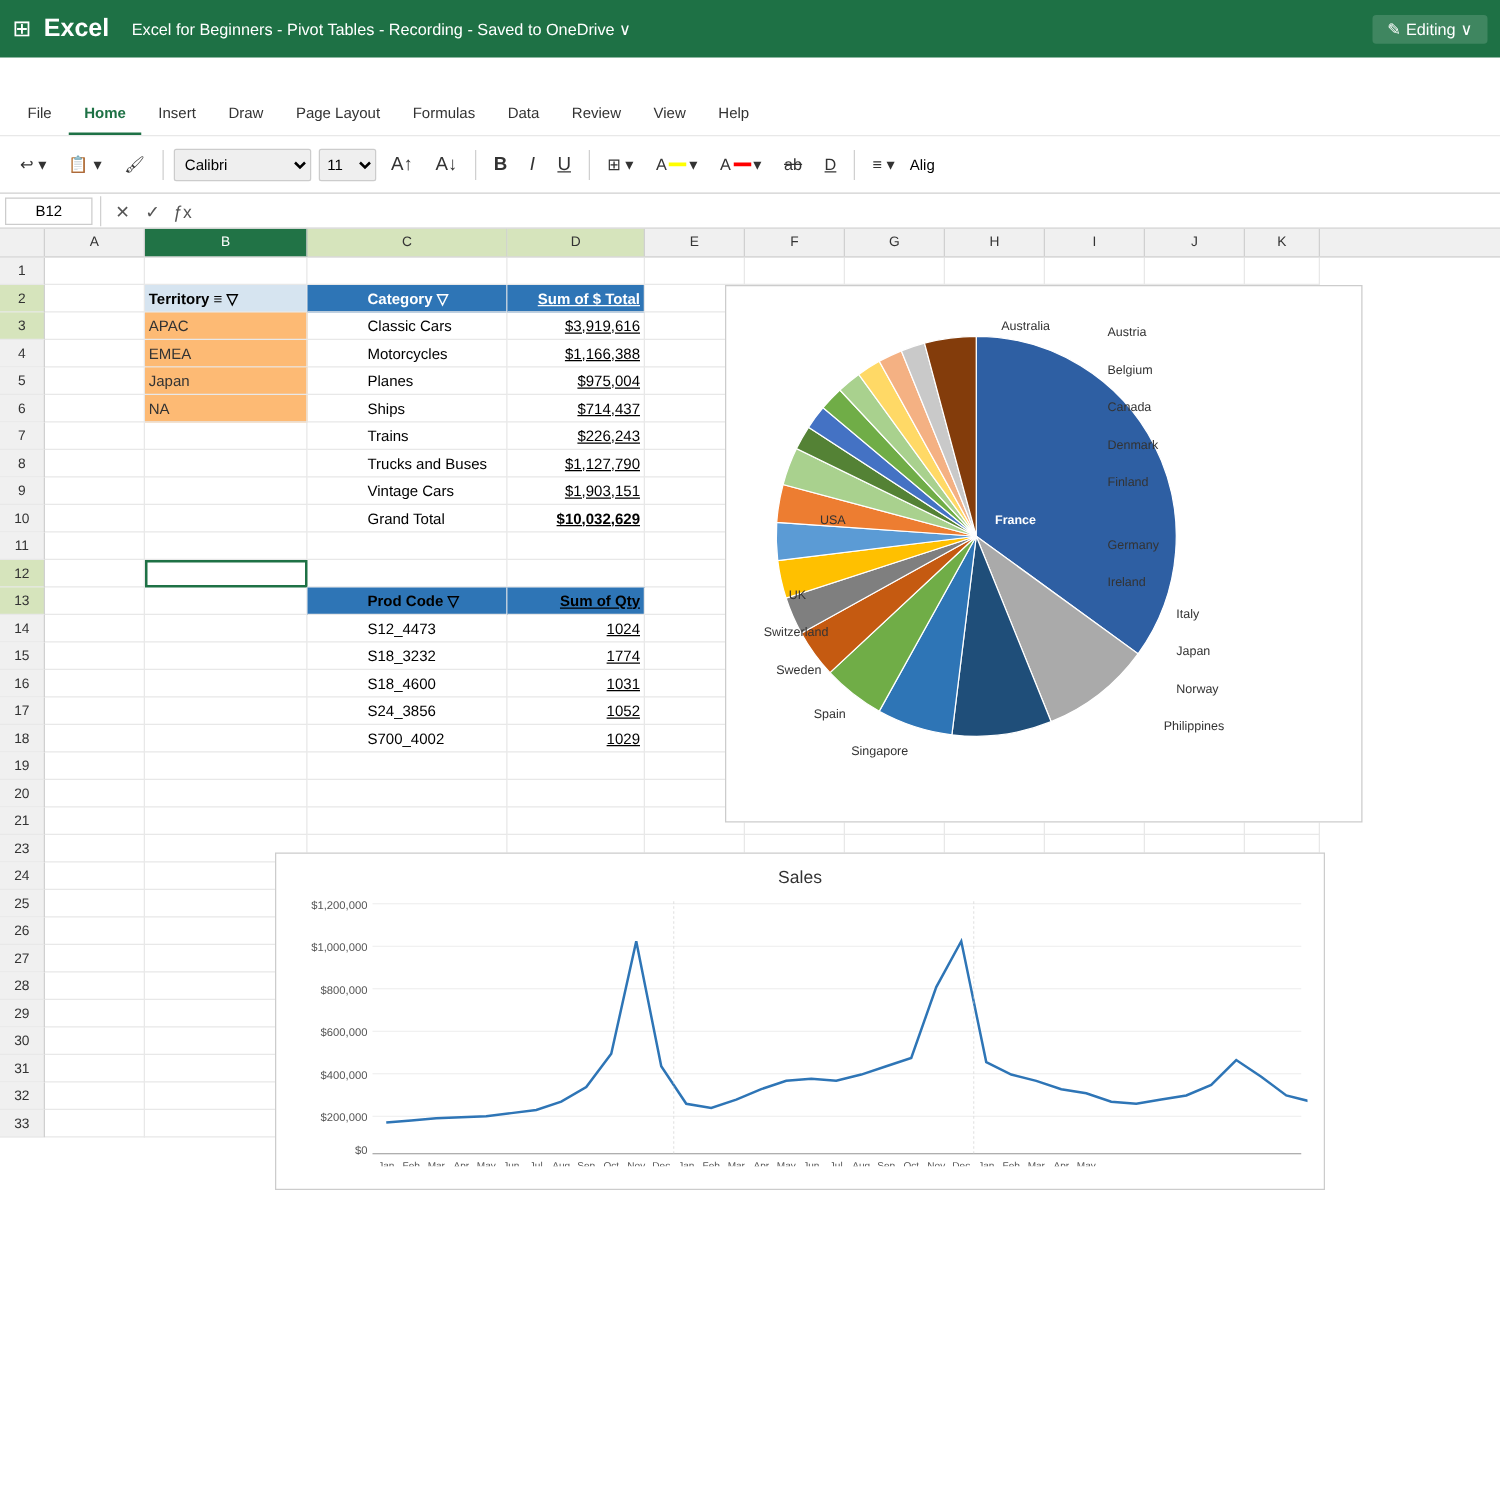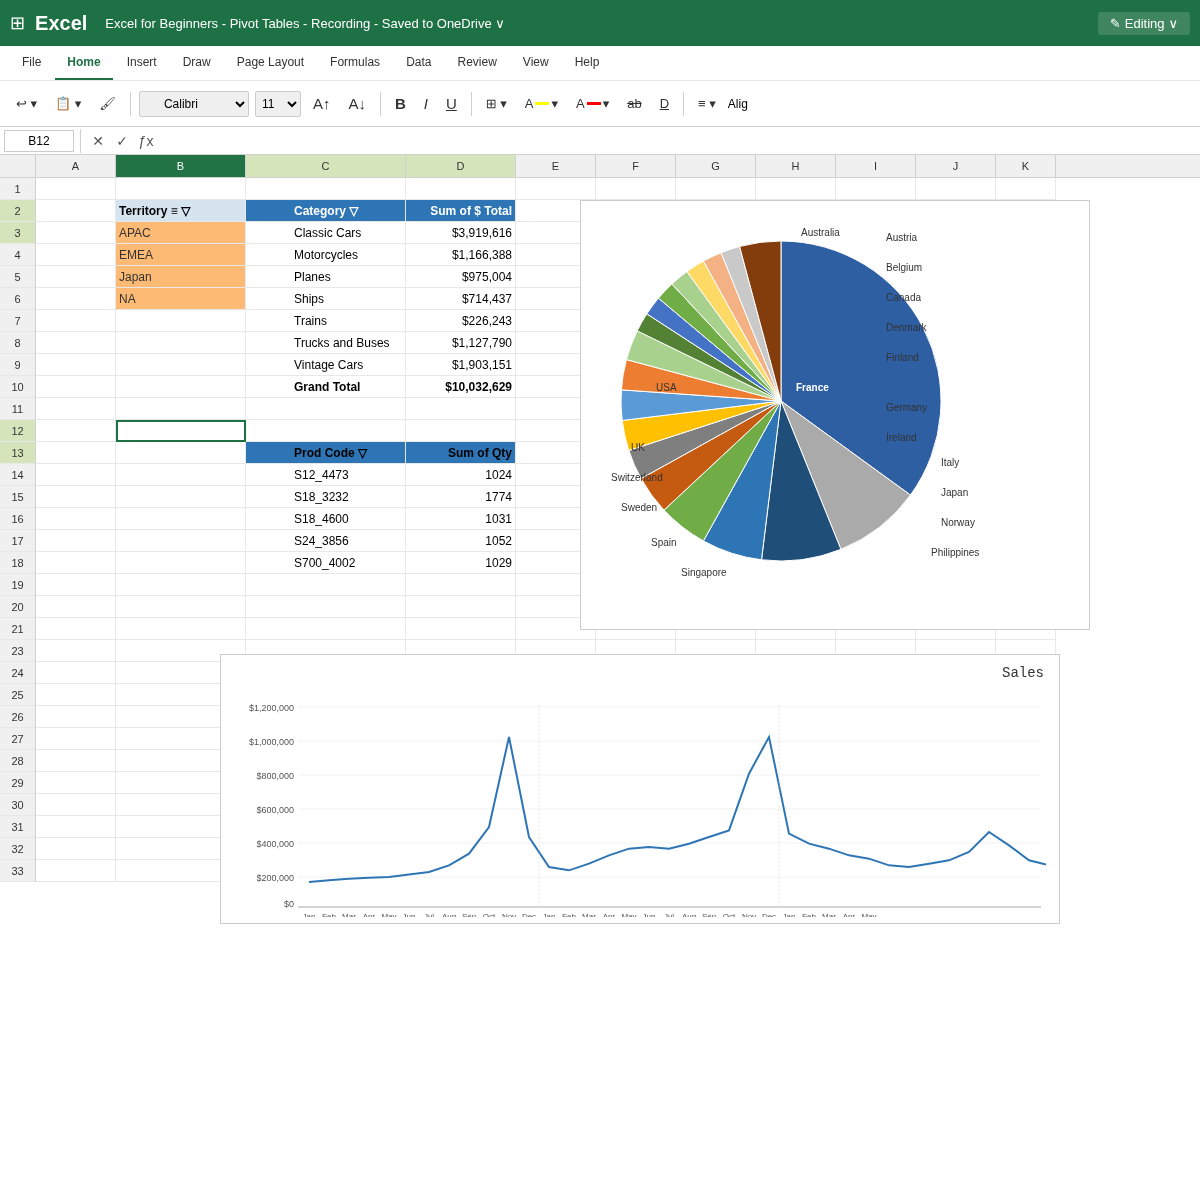--- a/index.html
+++ b/index.html
@@ -13,20 +13,21 @@
       display: flex;
       align-items: center;
       padding: 0 10px;
       gap: 10px;
     }
 
     
     #ribbon {
       background: #fff;
       border-bottom: 1px solid #d0d0d0;
+      margin-top: 28px;
     }
     #ribbon-tabs {
       display: flex;
       align-items: flex-end;
       height: 34px;
       padding: 0 10px;
       gap: 2px;
     }
     .ribbon-tab {
       padding: 6px 12px;
@@ -63,21 +64,21 @@
       align-items: center;
       gap: 2px;
       color: #333;
     }
     .font-select {
       width: 110px;
       height: 26px;
       border: 1px solid #ccc;
       border-radius: 2px;
       font-size: 12px;
-      padding: 0 20px;
+      padding: 0 4px;
     }
     .size-select {
       width: 46px;
       height: 26px;
       border: 1px solid #ccc;
       border-radius: 2px;
       font-size: 12px;
       padding: 0 2px;
     }
     .tool-separator { width: 1px; background: #d0d0d0; height: 24px; margin: 0 2px; }
@@ -197,21 +198,21 @@
       display: flex;
       align-items: center;
       overflow: hidden;
       white-space: nowrap;
       cursor: cell;
     }
     .cell.selected-cell { border: 2px solid #1e7145; }
     .cell.col-a { width: 80px; min-width: 80px; }
     .cell.col-b { width: 130px; min-width: 130px; }
     .cell.col-c { width: 160px; min-width: 160px; padding-left: 48px; }
-    .cell.col-d { width: 110px; min-width: 110px; justify-content: flex-end; }
+    .cell.col-d { width: 110px; min-width: 110px; justify-content: flex-end; text-decoration: underline; }
     .cell.col-e { width: 80px; min-width: 80px; }
     .cell.col-f { width: 80px; min-width: 80px; }
     .cell.col-g { width: 80px; min-width: 80px; }
     .cell.col-h { width: 80px; min-width: 80px; }
     .cell.col-i { width: 80px; min-width: 80px; }
     .cell.col-j { width: 80px; min-width: 80px; }
     .cell.col-k { width: 60px; min-width: 60px; }
 
     
     .pivot-header {
@@ -502,21 +503,21 @@
         <div class="cell col-h"></div>
         <div class="cell col-i"></div>
         <div class="cell col-j"></div>
         <div class="cell col-k"></div>
       </div>
 
       <div class="grid-row">
         <div class="row-num">10</div>
         <div class="cell col-a"></div>
         <div class="cell col-b"></div>
-        <div class="cell col-c pivot-grand-total" style="font-weight:700;">Grand Total</div>
+        <div class="cell col-c pivot-grand-total" style="font-weight:400;">Grand Total</div>
         <div class="cell col-d pivot-grand-total" style="font-weight:700;">$10,032,629</div>
         <div class="cell col-e"></div>
         <div class="cell col-f"></div>
         <div class="cell col-g"></div>
         <div class="cell col-h"></div>
         <div class="cell col-i"></div>
         <div class="cell col-j"></div>
         <div class="cell col-k"></div>
       </div>
 
@@ -882,21 +883,21 @@
           <text x="20" y="300" font-size="10" fill="#333">Sweden</text>
           <text x="10" y="270" font-size="10" fill="#333">Switzerland</text>
           <text x="30" y="240" font-size="10" fill="#333">UK</text>
           <text x="55" y="180" font-size="10" fill="#333">USA</text>
           <text x="200" y="25" font-size="10" fill="#333">Australia</text>
           <text x="195" y="180" font-size="10" fill="white" font-weight="bold">France</text>
         </svg>
       </div>
 
       <div id="line-chart-container" style="position:absolute; top:476px; left:-360px; width:840px; height:270px; background:white; border:1px solid #ccc; padding:10px 15px;">
-        <div id="line-title" style="text-align:right; font-size:14px; color:#333; margin-bottom:16px;font-family:Liberation Mono, monospace;">Sales</div>
+        <div id="line-title" style="text-align:center; font-size:14px; color:#333; margin-bottom:4px;">Sales</div>
         <svg viewBox="0 0 810 220" width="810" height="220">
 
           <text x="58" y="14" font-size="9" fill="#555" text-anchor="end">$1,200,000</text>
           <text x="58" y="48" font-size="9" fill="#555" text-anchor="end">$1,000,000</text>
           <text x="58" y="82" font-size="9" fill="#555" text-anchor="end">$800,000</text>
           <text x="58" y="116" font-size="9" fill="#555" text-anchor="end">$600,000</text>
           <text x="58" y="150" font-size="9" fill="#555" text-anchor="end">$400,000</text>
           <text x="58" y="184" font-size="9" fill="#555" text-anchor="end">$200,000</text>
           <text x="58" y="210" font-size="9" fill="#555" text-anchor="end">$0</text>
 

